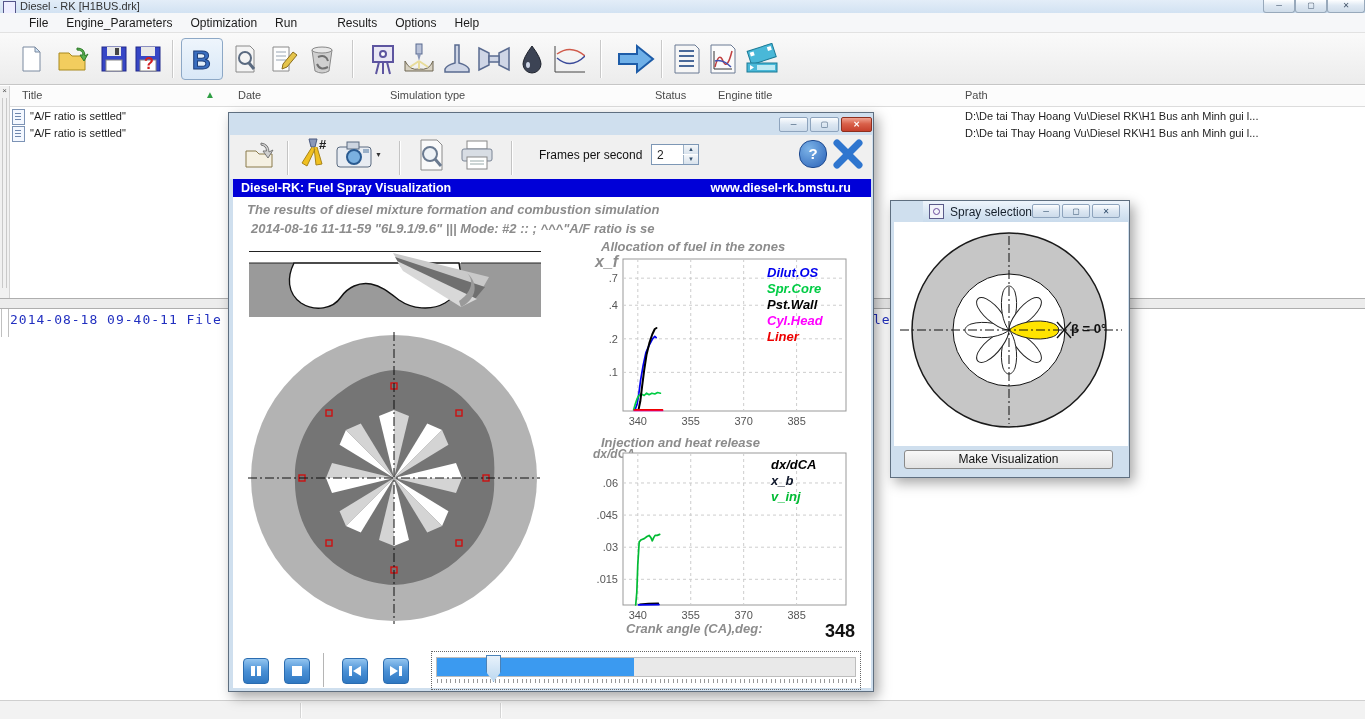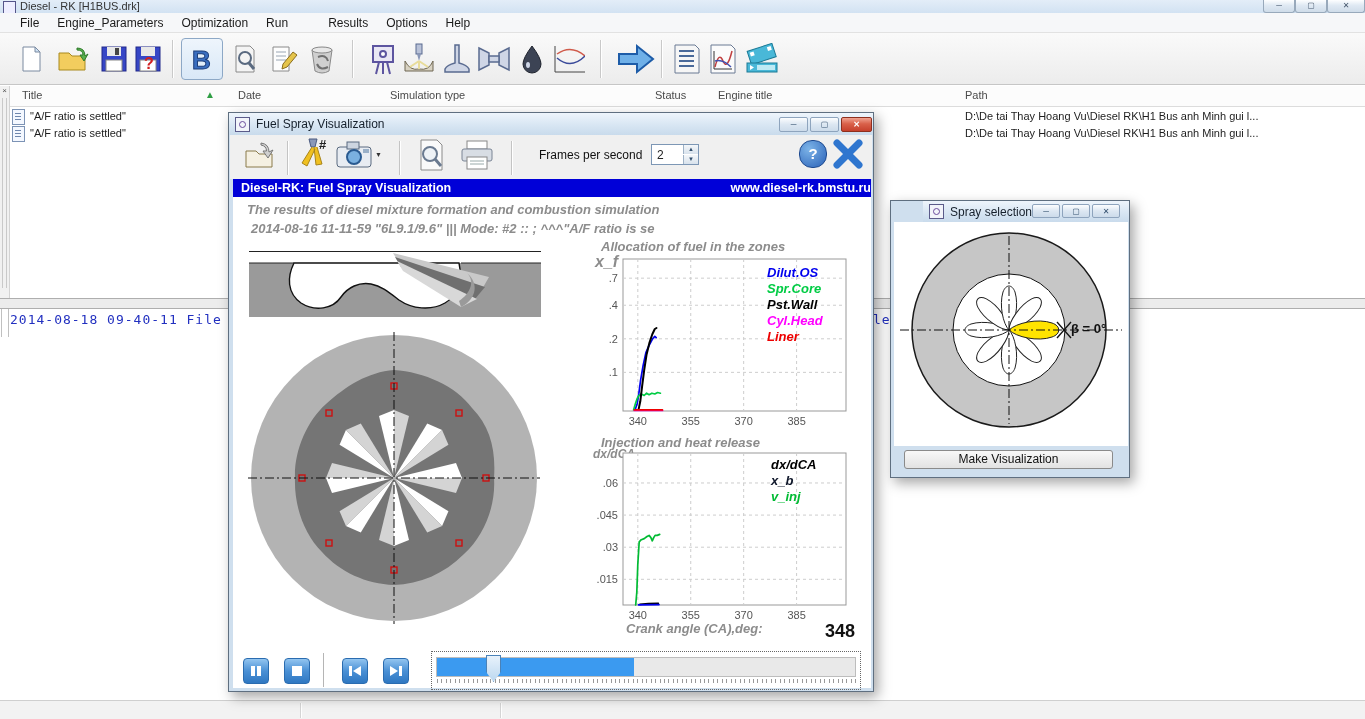--- a/index.html
+++ b/index.html
@@ -4,21 +4,21 @@
 <style>
   html,body{margin:0;padding:0;background:#888;}
   #app{position:relative;width:1365px;height:719px;background:#ffffff;overflow:hidden;
        font-family:"Liberation Sans",sans-serif;font-size:12px;color:#222;}
   .abs{position:absolute;}
   
   .titlebar{left:0;top:0;width:1365px;height:13px;background:linear-gradient(#e3edf8,#d2e2f2);border-bottom:1px solid #c2d3e5;}
   .titletxt{left:20px;top:0;font-size:11px;color:#333;line-height:13px;}
   .winbtn{top:0;height:12px;border:1px solid #98a9bb;border-top:none;border-radius:0 0 3px 3px;
           background:linear-gradient(#fdfeff,#dfe9f3 45%,#cfdce9);text-align:center;font-size:8px;line-height:11px;color:#44566b;}
-  .menubar{left:0;top:13px;width:1365px;height:20px;background:#f6f7f9;border-bottom:1px solid #e2e2e2;display:flex;align-items:center;padding-left:11px;box-sizing:border-box;}
+  .menubar{left:0;top:13px;width:1365px;height:20px;background:#f6f7f9;border-bottom:1px solid #e2e2e2;display:flex;align-items:center;padding-left:20px;box-sizing:border-box;}
   .mitem{padding:0 9px;font-size:12px;color:#1b1b1b;}
   .mitem.gap{margin-left:22px;}
   .toolbar{left:0;top:33px;width:1365px;height:51px;background:linear-gradient(#fafafa,#ececec);border-bottom:1px solid #c6c6c6;}
   .tbtn{position:absolute;top:41px;width:34px;height:36px;display:flex;align-items:center;justify-content:center;}
   .tbtn.pressed{top:38px;width:42px;height:42px;border:1px solid #8da8c6;border-radius:4px;background:linear-gradient(#eef5fc,#d9e8f7);box-sizing:border-box;}
   .tsep{position:absolute;top:40px;width:1px;height:38px;background:#c9c9c9;border-right:1px solid #ffffff;}
   
   .thead{left:0;top:86px;width:1365px;height:20px;background:#fcfcfc;border-bottom:1px solid #dcdcdc;}
   .thl{position:absolute;top:3px;font-size:11px;color:#4a4a4a;}
   .trow{position:absolute;width:1365px;height:17px;font-size:11px;color:#1d1d1d;}
@@ -253,24 +253,20 @@
   <div class="abs" style="left:1px;top:309px;width:6px;height:28px;border-left:1px solid #c0c0c0;border-right:1px solid #c0c0c0;" data-name="log-pane-grip"></div>
   <div class="abs logtxt" style="left:10px;top:312px;" data-name="log-line">2014-08-18 09-40-11 File D:\</div>
   <div class="abs logtxt" style="left:873px;top:312px;" data-name="log-line-fragment">led</div>
 
   <div class="abs statusbar" data-name="status-bar">
     <div class="sdiv" style="left:300px;"></div>
     <div class="sdiv" style="left:500px;"></div>
   </div>
 
   <div class="abs win dlgframe" style="left:228px;top:112px;width:646px;height:580px;z-index:10;" data-name="fuel-spray-visualization-dialog">
-    <div class="dtitle" data-name="dialog-titlebar">
-      <span class="formicon" data-name="dialog-icon"></span>
-      <span class="txt" data-name="dialog-title">Fuel Spray Visualization</span>
-    </div>
     <div class="dbtn" style="left:550px;width:29px;" data-name="dialog-minimize-button">─</div>
     <div class="dbtn" style="left:581px;width:29px;" data-name="dialog-maximize-button">▢</div>
     <div class="dbtn close" style="left:612px;width:31px;" data-name="dialog-close-button">✕</div>
 
     <div class="abs" style="left:1px;top:22px;width:642px;height:44px;background:#f0f0f0;" data-name="dialog-toolbar"></div>
     <div class="abs" style="left:14px;top:26px;" data-name="open-results-button"><svg width="32" height="32" data-name="open-results-icon">
           <path d="M3,12 h10 l3,3 h13 v13 h-26 z" fill="#f5f0e2" stroke="#8a7a4a"></path>
           <path d="M18,4 q8,1 8,9 l4,-2 -5,8 -5,-7 3.5,0 q0,-5 -5.5,-6 z" fill="#cfcfcf" stroke="#777"></path>
         </svg></div>
     <div class="dsep" style="left:58px;"></div>
@@ -311,21 +307,21 @@
     <div class="abs" style="left:570px;top:27px;width:26px;height:26px;border-radius:13px;background:radial-gradient(circle at 9px 8px,#7db4e8,#2a62b8);border:1px solid #1d4a90;color:#fff;font-weight:bold;font-size:15px;text-align:center;line-height:25px;" data-name="help-button">?</div>
     <div class="abs" style="left:602px;top:25px;" data-name="big-close-button"><svg width="34" height="32" data-name="big-close-x-icon">
           <g stroke="#2f76cf" stroke-width="7" stroke-linecap="round">
             <line x1="6" y1="5" x2="28" y2="27"></line>
             <line x1="28" y1="5" x2="6" y2="27"></line>
           </g>
         </svg></div>
 
     <div class="banner" style="left:4px;top:66px;width:638px;" data-name="banner">
       <span style="margin-left:8px;" data-name="banner-left">Diesel-RK: Fuel Spray Visualization</span>
-      <span style="position:absolute;right:0;" data-name="banner-right">www.diesel-rk.bmstu.ru</span>
+      <span style="position:absolute;right:20px;" data-name="banner-right">www.diesel-rk.bmstu.ru</span>
     </div>
 
     <div class="abs" style="left:4px;top:84px;width:638px;height:491px;background:#fff;" data-name="dialog-client"></div>
 
     <div class="subt" style="left:18px;top:89px;" data-name="subtitle-line1">The results of diesel mixture formation and combustion simulation</div>
     <div class="subt" style="left:22px;top:108px;" data-name="subtitle-line2">2014-08-16 11-11-59 "6L9.1/9.6" ||| Mode: #2 :: ; ^^^"A/F ratio is se</div>
 
     <svg class="abs" style="left:20px;top:138px;" width="292" height="66" data-name="piston-bowl-section-image">
       <rect x="0" y="12" width="292" height="54" fill="#9a9a9a"></rect>
       <rect x="0" y="0" width="292" height="12" fill="#ffffff"></rect>

